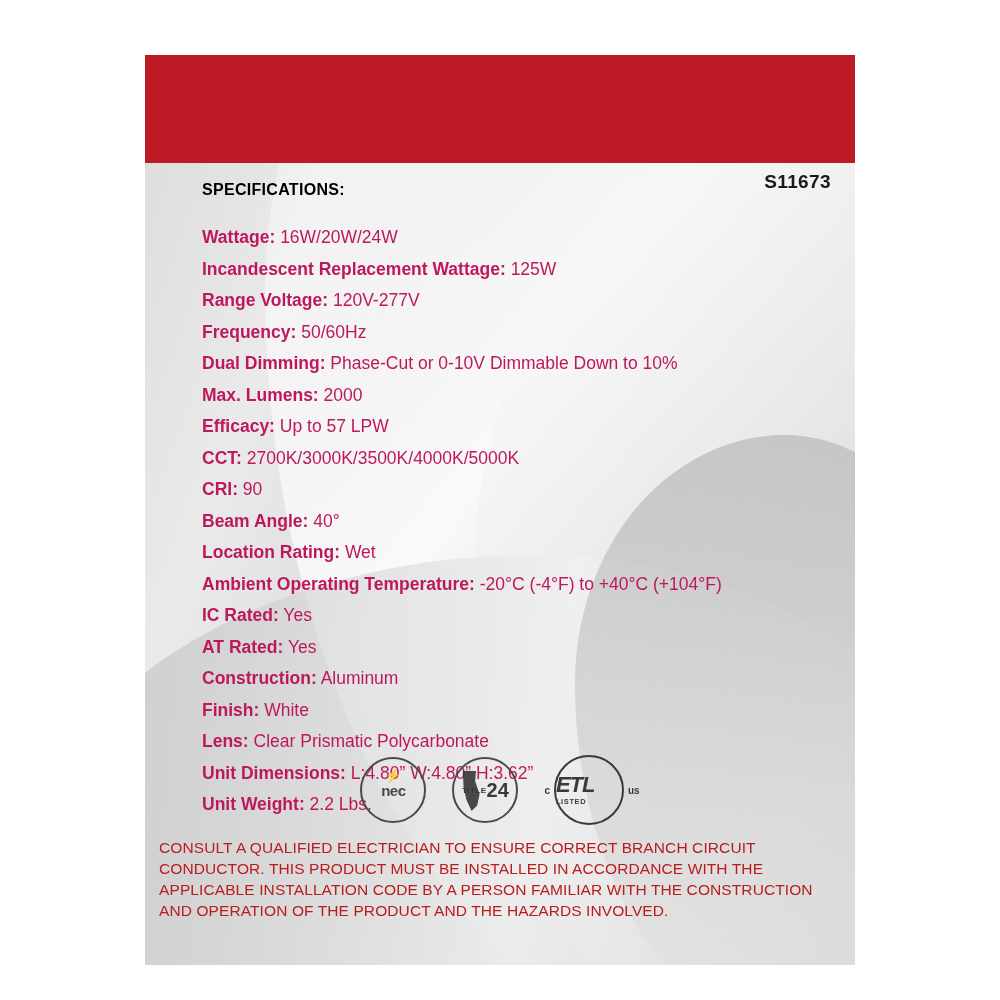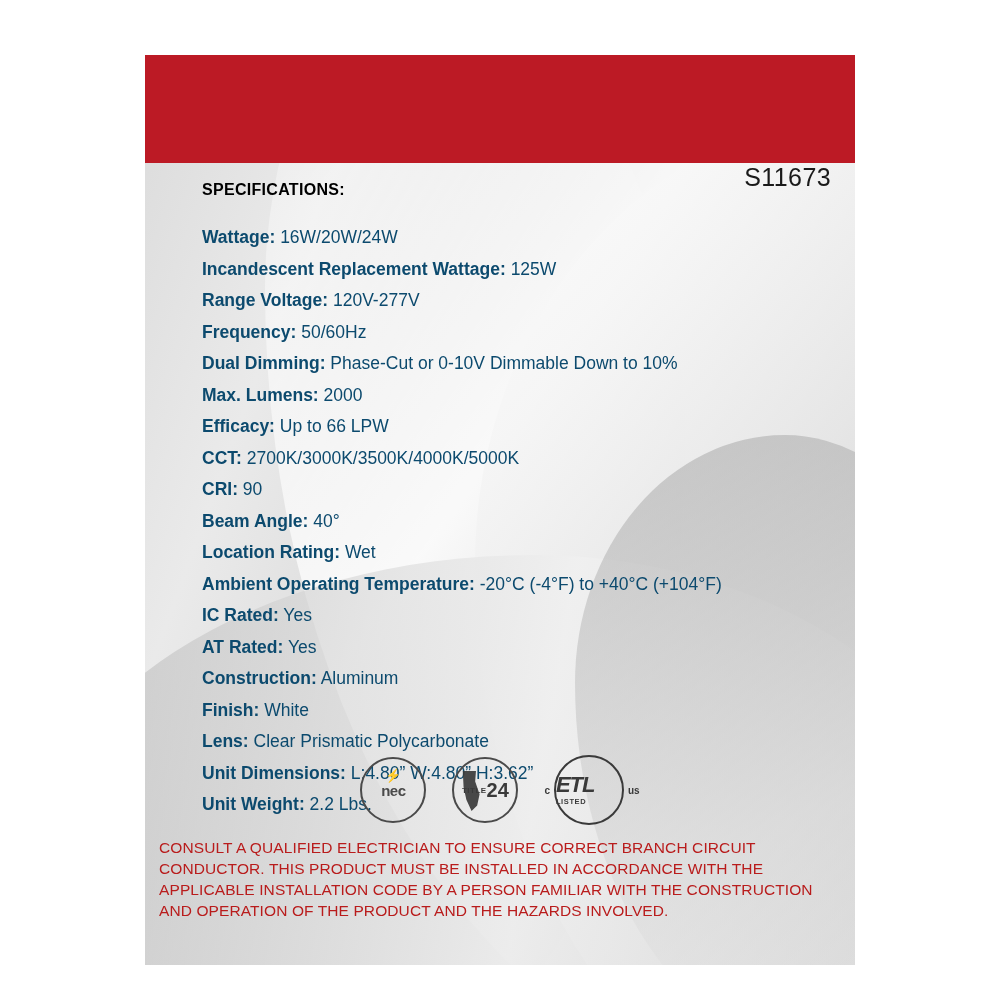--- a/index.html
+++ b/index.html
@@ -76,44 +76,44 @@
     background: linear-gradient(160deg, rgba(120,120,120,0.35) 0%, rgba(215,215,215,0.5) 60%, rgba(255,255,255,0.2) 100%);
   }
   .content {
     position: relative;
     z-index: 10;
     height: 100%;
   }
   .sku {
     position: absolute;
     right: 24px;
-    top: 108px;
-    font-size: 25px;
-    font-weight: normal;
+    top: 116px;
+    font-size: 19px;
+    font-weight: bold;
     color: #1a1a1a;
     letter-spacing: 0.4px;
   }
   .spec-title {
     position: absolute;
     left: 57px;
     top: 126px;
     font-size: 16px;
     font-weight: bold;
     color: #000000;
     letter-spacing: 0.3px;
   }
   .spec-list {
     position: absolute;
     left: 57px;
     top: 167px;
     width: 640px;
   }
   .spec-row {
     font-size: 17.5px;
-    color: #0c4a6e;
+    color: #be185d;
     line-height: 31.5px;
     white-space: nowrap;
   }
   .spec-row .k {
     font-weight: bold;
   }
   .spec-row .v {
     font-weight: normal;
   }
   
@@ -243,21 +243,21 @@
       <div class="sku">S11673</div>
       <div class="spec-title">SPECIFICATIONS:</div>
 
       <div class="spec-list">
         <div class="spec-row"><span class="k">Wattage:</span> <span class="v">16W/20W/24W</span></div>
         <div class="spec-row"><span class="k">Incandescent Replacement Wattage:</span> <span class="v">125W</span></div>
         <div class="spec-row"><span class="k">Range Voltage:</span> <span class="v">120V-277V</span></div>
         <div class="spec-row"><span class="k">Frequency:</span> <span class="v">50/60Hz</span></div>
         <div class="spec-row"><span class="k">Dual Dimming:</span> <span class="v">Phase-Cut or 0-10V Dimmable Down to 10%</span></div>
         <div class="spec-row"><span class="k">Max. Lumens:</span> <span class="v">2000</span></div>
-        <div class="spec-row"><span class="k">Efficacy:</span> <span class="v">Up to 66 LPW</span></div>
+        <div class="spec-row"><span class="k">Efficacy:</span> <span class="v">Up to 57 LPW</span></div>
         <div class="spec-row"><span class="k">CCT:</span> <span class="v">2700K/3000K/3500K/4000K/5000K</span></div>
         <div class="spec-row"><span class="k">CRI:</span> <span class="v">90</span></div>
         <div class="spec-row"><span class="k">Beam Angle:</span> <span class="v">40°</span></div>
         <div class="spec-row"><span class="k">Location Rating:</span> <span class="v">Wet</span></div>
         <div class="spec-row"><span class="k">Ambient Operating Temperature:</span> <span class="v">-20°C (-4°F) to +40°C (+104°F)</span></div>
         <div class="spec-row"><span class="k">IC Rated:</span> <span class="v">Yes</span></div>
         <div class="spec-row"><span class="k">AT Rated:</span> <span class="v">Yes</span></div>
         <div class="spec-row"><span class="k">Construction:</span> <span class="v">Aluminum</span></div>
         <div class="spec-row"><span class="k">Finish:</span> <span class="v">White</span></div>
         <div class="spec-row"><span class="k">Lens:</span> <span class="v">Clear Prismatic Polycarbonate</span></div>

